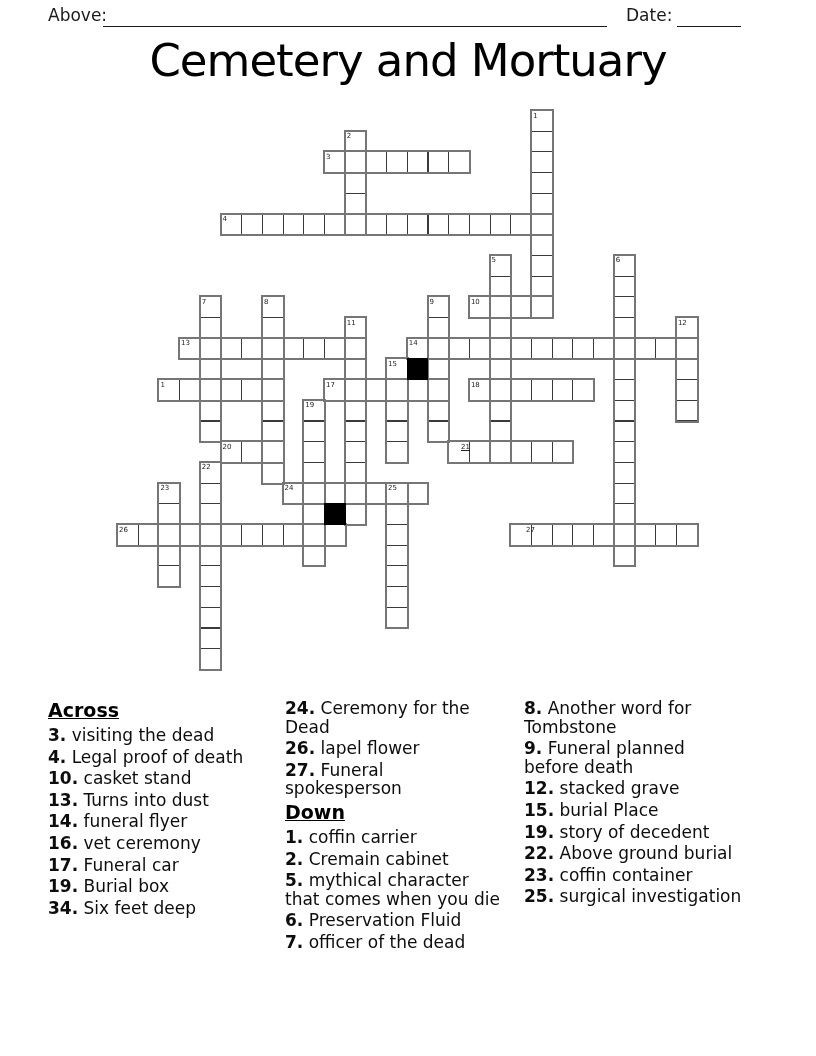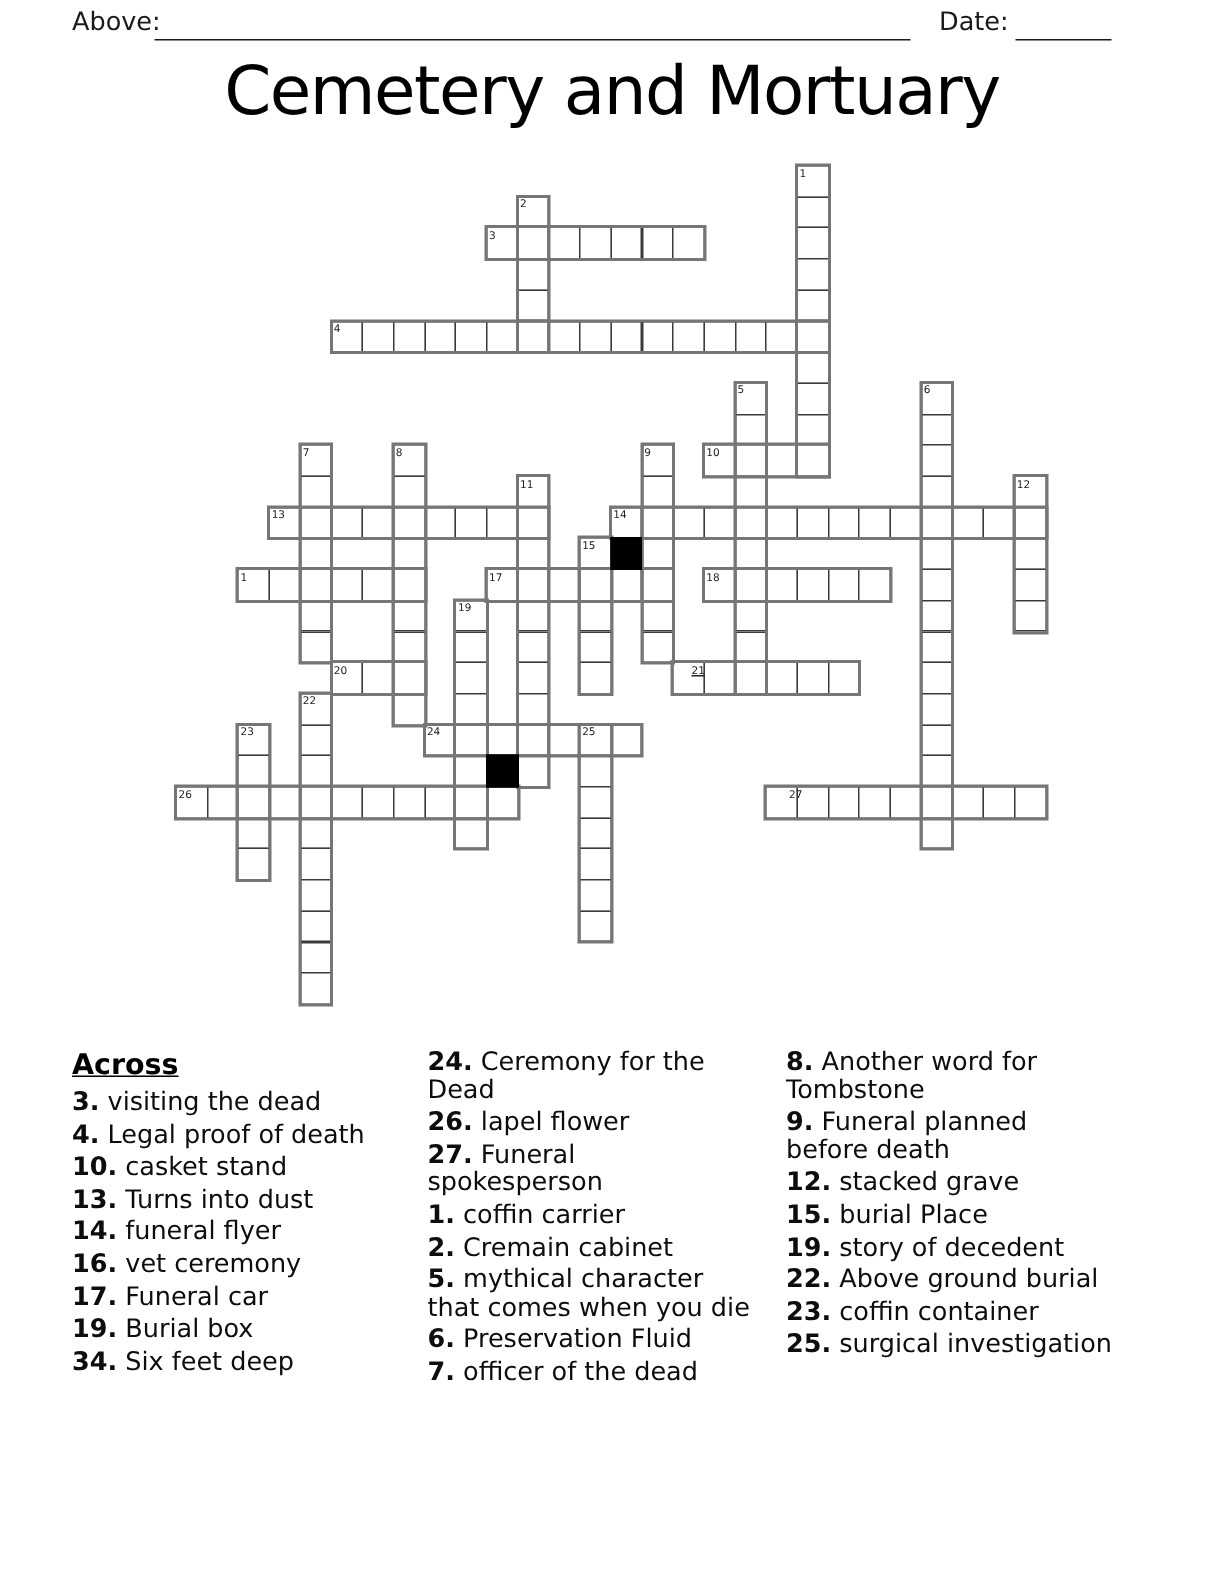--- a/index.html
+++ b/index.html
@@ -289,20 +289,21 @@
         <div class="clue"><b>14.</b> funeral flyer</div>
         <div class="clue"><b>16.</b> vet ceremony</div>
         <div class="clue"><b>17.</b> Funeral car</div>
         <div class="clue"><b>19.</b> Burial box</div>
         <div class="clue"><b>34.</b> Six feet deep</div>
       </div>
     <div class="cluecol" style="left: 285px; width: 238px;">
         <div class="clue"><b>24.</b> Ceremony for the<br>Dead</div>
         <div class="clue"><b>26.</b> lapel flower</div>
         <div class="clue"><b>27.</b> Funeral<br>spokesperson</div>
+        <div class="clue-heading">Down</div>
         <div class="clue"><b>1.</b> coffin carrier</div>
         <div class="clue"><b>2.</b> Cremain cabinet</div>
         <div class="clue"><b>5.</b> mythical character<br>that comes when you die</div>
         <div class="clue"><b>6.</b> Preservation Fluid</div>
         <div class="clue"><b>7.</b> officer of the dead</div>
       </div>
     <div class="cluecol" style="left: 504px; width: 252px; margin-left: 20px;">
         <div class="clue"><b>8.</b> Another word for<br>Tombstone</div>
         <div class="clue"><b>9.</b> Funeral planned<br>before death</div>
         <div class="clue"><b>12.</b> stacked grave</div>

